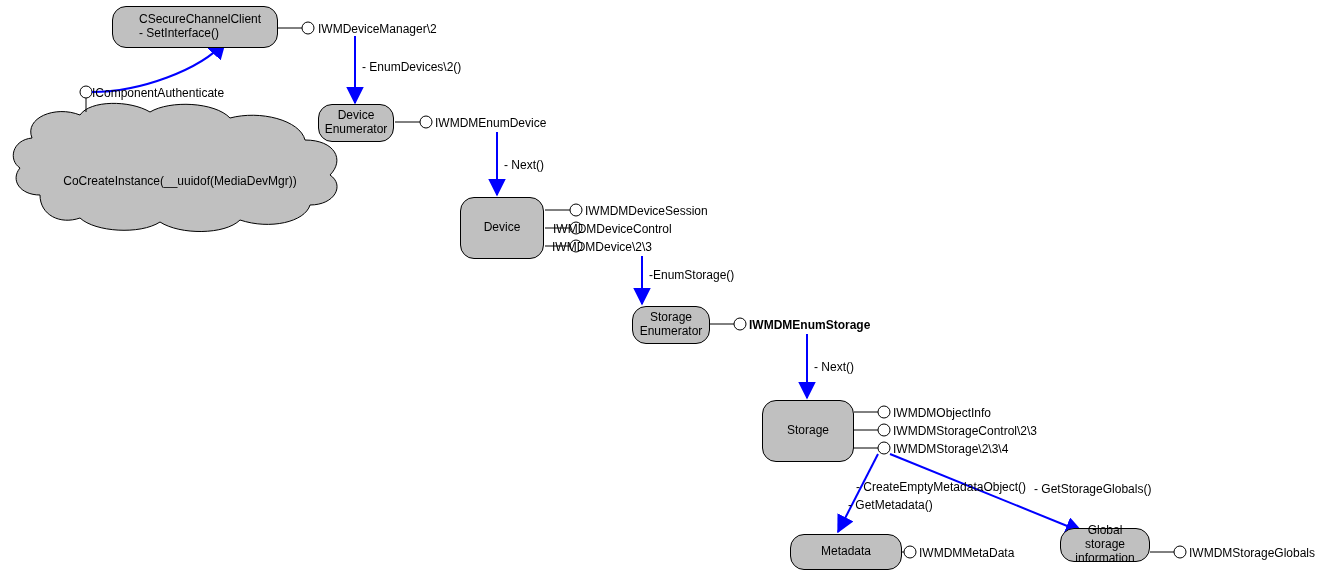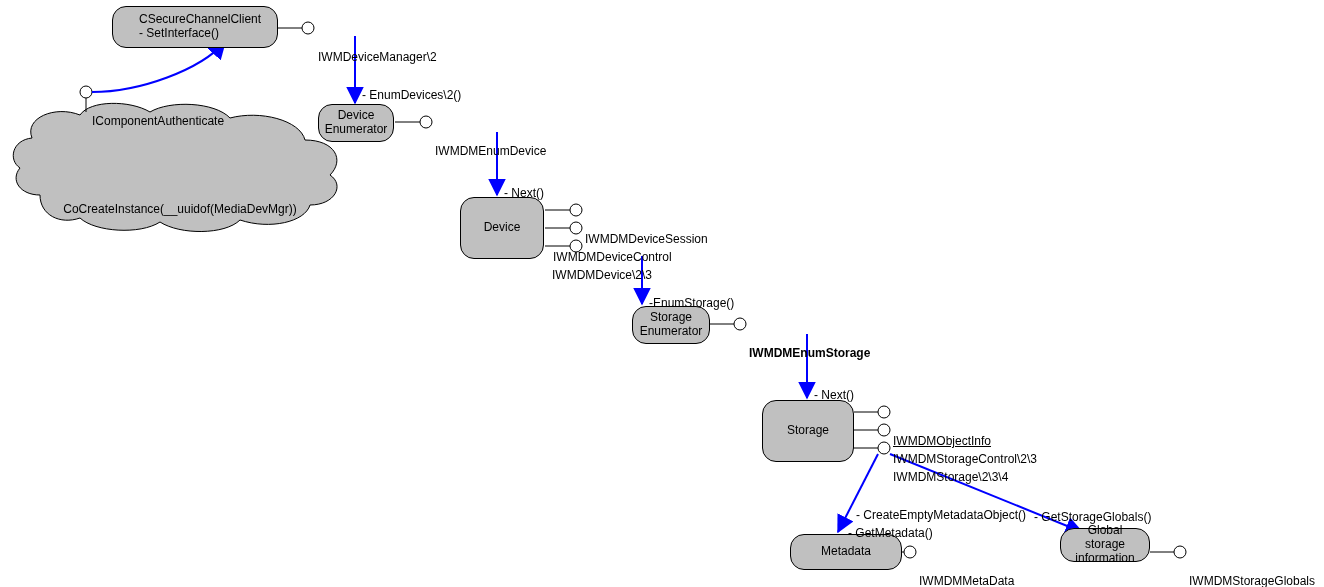--- a/index.html
+++ b/index.html
@@ -25,21 +25,20 @@
     align-items: center;
     box-sizing: border-box;
     padding: 4px 6px;
     line-height: 1.15;
   }
   .rr { border-radius: 14px; text-align: right; }
   .label {
     position: absolute;
     white-space: nowrap;
     background: transparent;
-    margin-top: 28px;
   }
   svg.overlay {
     position: absolute;
     left: 0; top: 0;
     width: 1324px;
     height: 587px;
     pointer-events: none;
   }
 </style>
 </head>
@@ -187,21 +186,21 @@
 
 <div class="label" style="left:50px; top:174px; width:260px; text-align:center;">CoCreateInstance(__uuidof(MediaDevMgr))</div>
 
 <div class="label" style="left:92px; top:86px;">IComponentAuthenticate</div>
 <div class="label" style="left:318px; top:22px;">IWMDeviceManager\2</div>
 <div class="label" style="left:435px; top:116px;">IWMDMEnumDevice</div>
 <div class="label" style="left:585px; top:204px;">IWMDMDeviceSession</div>
 <div class="label" style="left:553px; top:222px;">IWMDMDeviceControl</div>
 <div class="label" style="left:552px; top:240px;text-align:right;">IWMDMDevice\2\3</div>
 <div class="label" style="left:749px; top:318px;font-weight:bold;">IWMDMEnumStorage</div>
-<div class="label" style="left:893px; top:406px;text-decoration:underline;">IWMDMObjectInfo</div>
+<div class="label" style="left:893px; top:406px;">IWMDMObjectInfo</div>
 <div class="label" style="left:893px; top:424px;">IWMDMStorageControl\2\3</div>
 <div class="label" style="left:893px; top:442px;">IWMDMStorage\2\3\4</div>
 <div class="label" style="left:919px; top:546px;">IWMDMMetaData</div>
 <div class="label" style="left:1189px; top:546px;">IWMDMStorageGlobals</div>
 
 <div class="label" style="left:362px; top:60px;">- EnumDevices\2()</div>
 <div class="label" style="left:504px; top:158px;">- Next()</div>
 <div class="label" style="left:649px; top:268px;">-EnumStorage()</div>
 <div class="label" style="left:814px; top:360px;">- Next()</div>
 <div class="label" style="left:856px; top:480px;">- CreateEmptyMetadataObject()</div>

